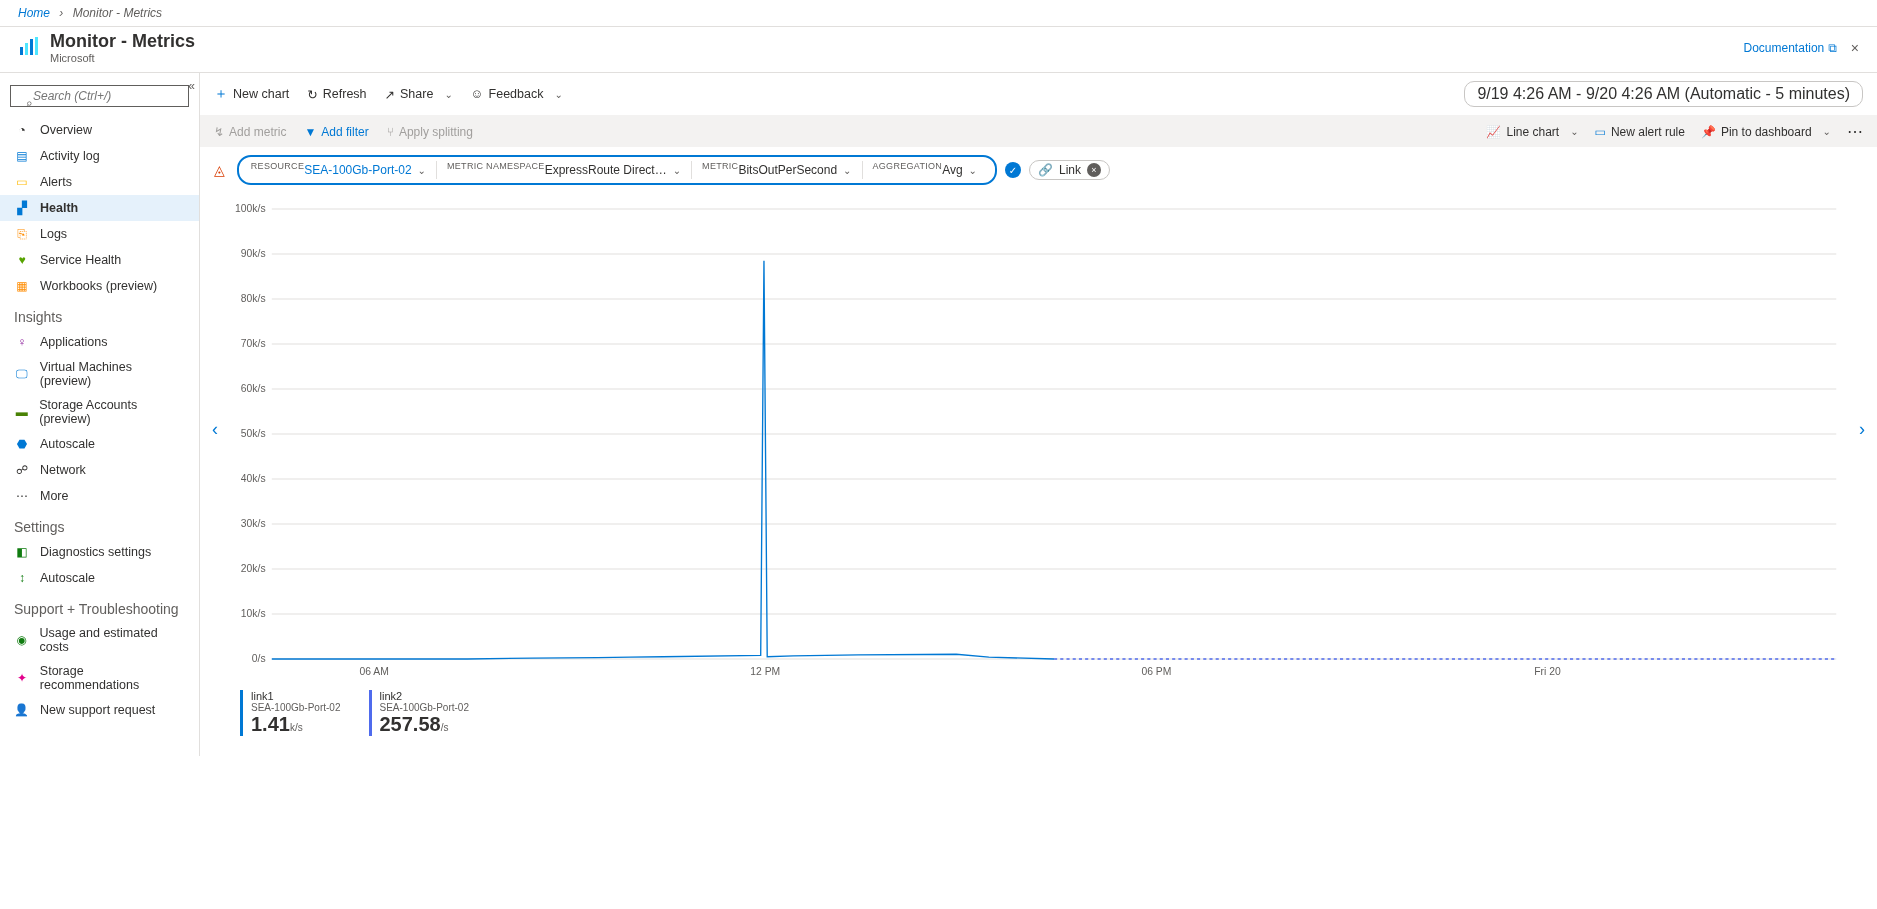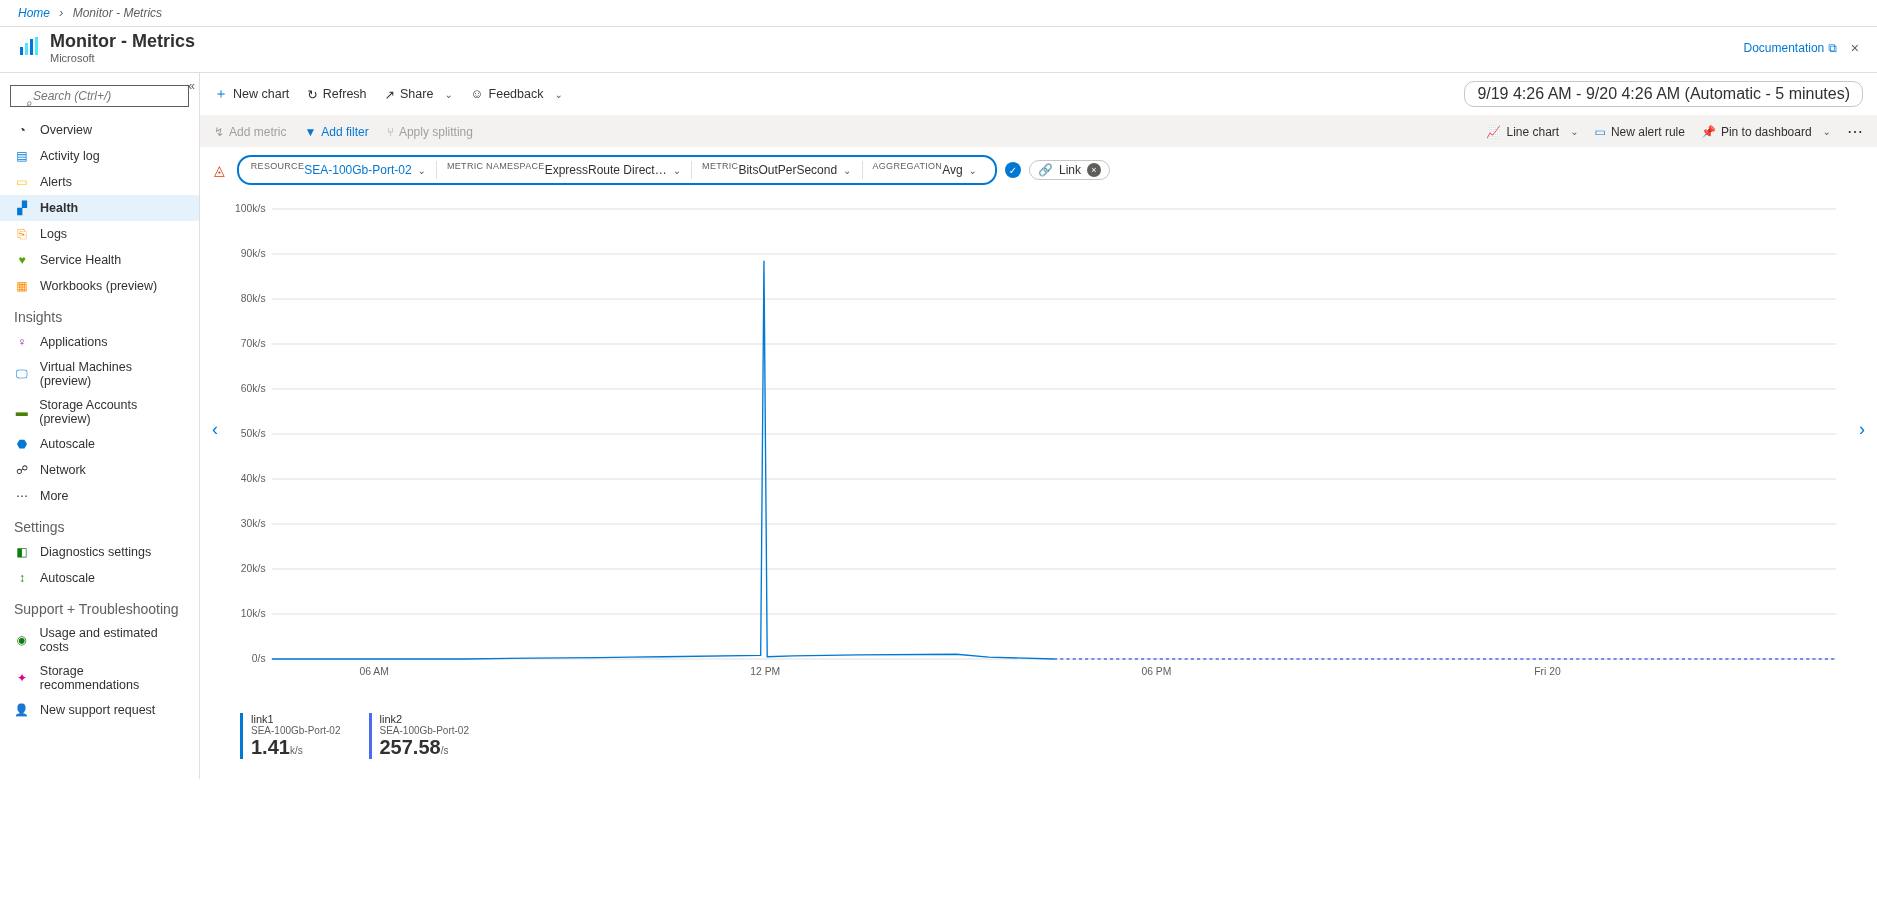--- a/index.html
+++ b/index.html
@@ -67,21 +67,21 @@
 .nav-right { right: -8px; }
 
 .chart-svg { width: 100%; height: 480px; }
 .ytick { font-size: 10px; fill: #605e5c; }
 .xtick { font-size: 10px; fill: #605e5c; }
 .gridline { stroke: #e1dfdd; stroke-width: 1; }
 .series1 { stroke: #0078d4; stroke-width: 1.3; fill: none; }
 .dashed-region { stroke: #4f6bed; stroke-width: 1.5; stroke-dasharray: 3 3; fill: none; }
 
 .legend { display: flex; gap: 28px; padding: 8px 28px 20px 40px; }
-.legend-item { border-left: 3px solid; padding-left: 8px; margin-top: 23px; }
+.legend-item { border-left: 3px solid; padding-left: 8px; }
 .legend-name { font-size: 11px; color: #323130; }
 .legend-sub { font-size: 10px; color: #605e5c; }
 .legend-val { font-size: 20px; font-weight: 600; }
 .legend-unit { font-size: 10px; color: #605e5c; }
 </style>
 </head>
 <body>
 
 <div class="breadcrumb">
   <a href="#">Home</a>

